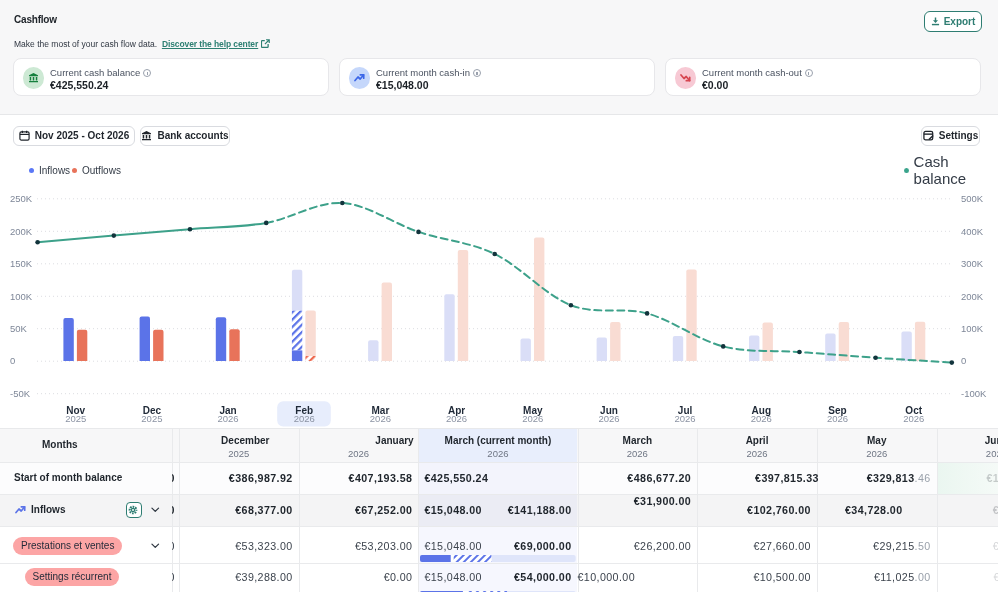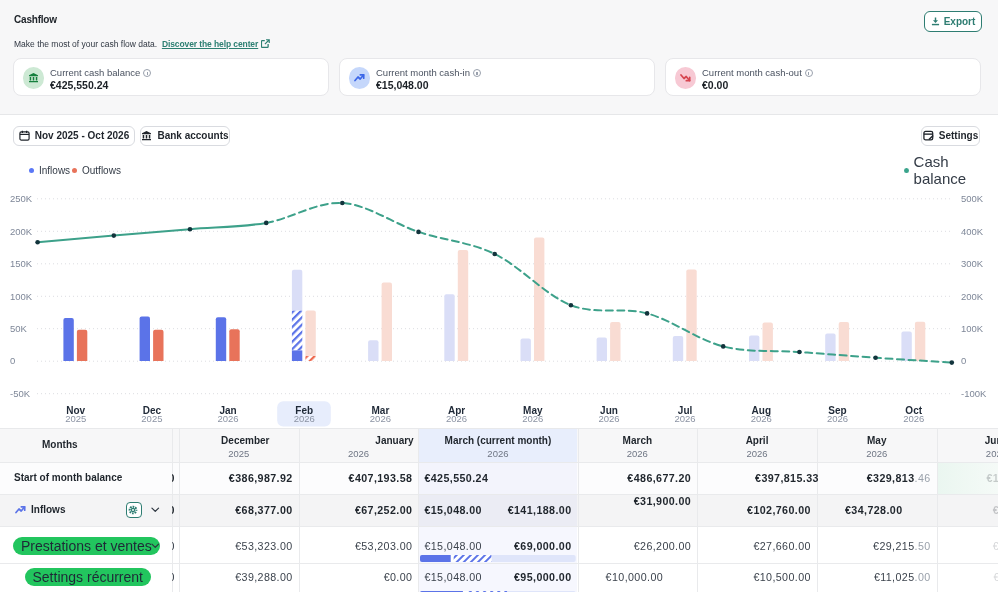--- a/index.html
+++ b/index.html
@@ -28,21 +28,21 @@
 
 .tbl { position:absolute; left:0; top:428px; width:998px; height:164px; background:#fff; border-top:1px solid #e8e9eb; overflow:hidden; }
 .cell { position:absolute; overflow:hidden; }
 .vline { position:absolute; top:0; width:1px; height:164px; background:#e9eaec; }
 .hline { position:absolute; left:0; width:998px; height:1px; background:#e9eaec; }
 .num { position:absolute; font-size:10px; color:#1f252c; white-space:nowrap; }
 .clip { overflow:hidden; direction:rtl; }
 .val { font-size:10.7px; letter-spacing:0.4px; }
 .bold { font-weight:700; }
 .reg { color:#3c434d; }
-.pill { position:absolute; height:18px; line-height:18px; background:#22c55e; border-radius:9px; font-size:14px; color:#1f2937; padding:0 8px; white-space:nowrap; }
+.pill { position:absolute; height:18px; line-height:18px; background:#fca5a5; border-radius:9px; font-size:10px; color:#1f2937; padding:0 8px; white-space:nowrap; }
 .dim { color:#9aa1ab; font-weight:400; }
 </style></head>
 <body>
 <div class="top">
   <h1>Cashflow</h1>
   <div class="sub">Make the most of your cash flow data.&nbsp; <a style="letter-spacing:-0.1px">Discover the help center</a>
     <svg width="9" height="9" viewBox="0 0 10 10" style="vertical-align:-1px">
         <path d="M1.2 2.6h3v-1.4h-3a1.4 1.4 0 0 0-1.4 1.4v6a1.4 1.4 0 0 0 1.4 1.4h6a1.4 1.4 0 0 0 1.4-1.4v-3H7.2v3h-6z M5.6 0.2v1.3h2L3.9 5.2l.9.9 3.7-3.7v2h1.3V0.2z" fill="#2c7f72"></path>
       </svg>
   </div>
@@ -278,31 +278,31 @@
 <div class="num val reg clip" style="left:172.2px;top:110.5px;width:2.7px;text-align:right;">€50,000.00</div>
 <div class="num val reg" style="left:178.9px;top:110.5px;width:113.8px;text-align:right;padding-left:44px;">€53,323.00</div>
 <div class="num val reg" style="left:298.7px;top:110.5px;width:113.7px;text-align:right;">€53,203.00</div>
 <div class="num val reg" style="left:577.5px;top:110.5px;width:113.7px;text-align:right;">€26,200.00</div>
 <div class="num val reg" style="left:697.2px;top:110.5px;width:113.7px;text-align:right;">€27,660.00</div>
 <div class="num val reg" style="left:816.9px;top:110.5px;width:113.7px;text-align:right;">€29,215<span class="dim">.50</span></div>
 <div class="num val reg" style="left:936.6px;top:110.5px;width:113.7px;text-align:right;opacity:0.22;">€26,676.00</div>
 <div class="num val reg clip" style="left:172.2px;top:142.3px;width:2.7px;text-align:right;">€39,288.00</div>
 <div class="num val reg" style="left:178.9px;top:142.3px;width:113.8px;text-align:right;">€39,288.00</div>
 <div class="num val reg" style="left:298.7px;top:142.3px;width:113.7px;text-align:right;">€0.00</div>
-<div class="num val reg" style="left:577.5px;top:142.3px;width:113.7px;text-align:center;">€10,000.00</div>
+<div class="num val reg" style="left:577.5px;top:142.3px;width:113.7px;text-align:left;">€10,000.00</div>
 <div class="num val reg" style="left:697.2px;top:142.3px;width:113.7px;text-align:right;">€10,500.00</div>
 <div class="num val reg" style="left:816.9px;top:142.3px;width:113.7px;text-align:right;">€11,025<span class="dim">.00</span></div>
 <div class="num val reg" style="left:936.6px;top:142.3px;width:113.7px;text-align:right;opacity:0.22;">€11,576.25</div>
 <div class="num val bold" style="left:424.4px;top:42.7px;">€425,550.24</div>
 <div class="num val bold" style="left:424.4px;top:75.1px;">€15,048.00</div>
 <div class="num val bold" style="left:418.4px;top:75.1px;width:153.1px;text-align:right;">€141,188.00</div>
 <div class="num val reg" style="left:424.4px;top:110.5px;">€15,048.00</div>
 <div class="num val bold" style="left:418.4px;top:110.5px;width:153.1px;text-align:right;">€69,000.00</div>
 <div class="num val reg" style="left:424.4px;top:142.3px;">€15,048.00</div>
-<div class="num val bold" style="left:418.4px;top:142.3px;width:153.1px;text-align:right;">€95,000.00</div>
+<div class="num val bold" style="left:418.4px;top:142.3px;width:153.1px;text-align:right;">€54,000.00</div>
 <svg class="abs" style="left:420px;top:126.0px" width="155.7" height="7" viewBox="0 0 155.7 7">
       <defs>
         <pattern id="pba" width="5" height="5" patternTransform="rotate(45)" patternUnits="userSpaceOnUse">
           <rect width="5" height="5" fill="#fff"></rect>
           <rect width="2.0" height="5" fill="#5b73e8"></rect>
         </pattern>
       </defs>
       <rect x="0" y="0" width="155.7" height="7" rx="2" fill="#dfe5fa"></rect>
       <rect x="30.7" y="0" width="40.7" height="7" fill="#fff"></rect>
       <rect x="33.7" y="0" width="37.7" height="7" fill="url(#pba)"></rect>

